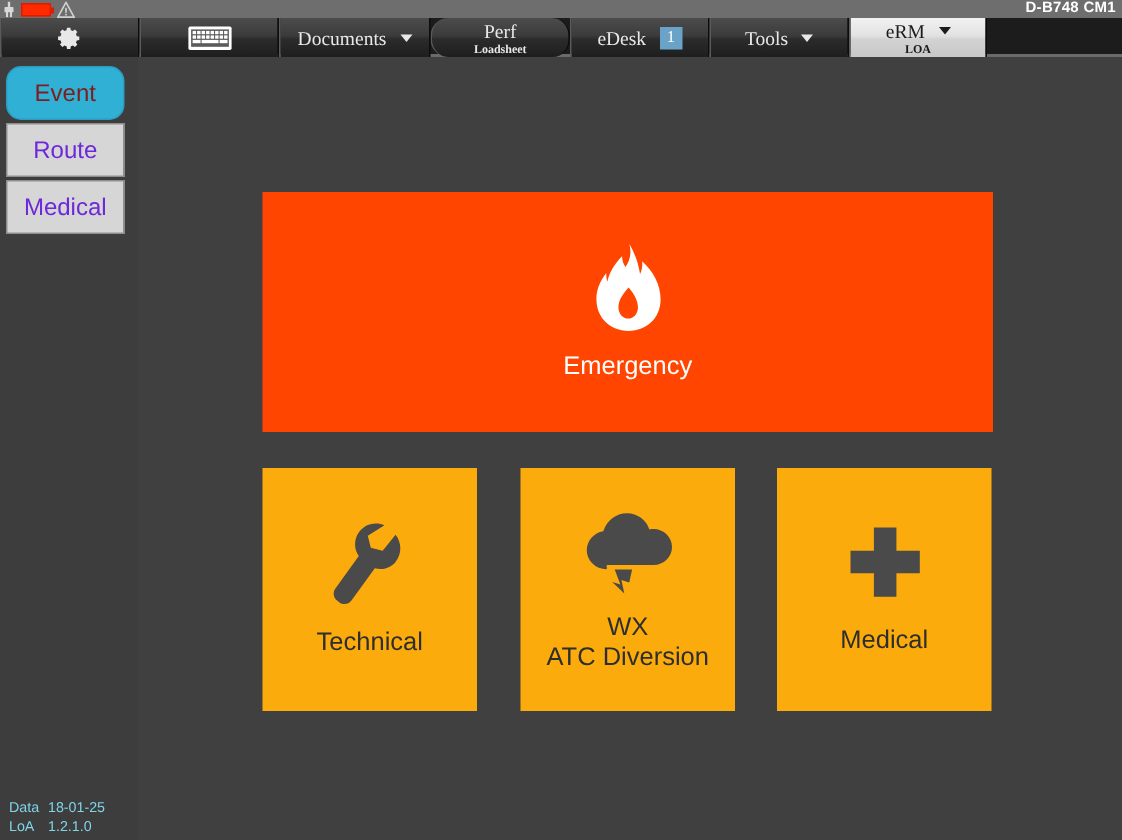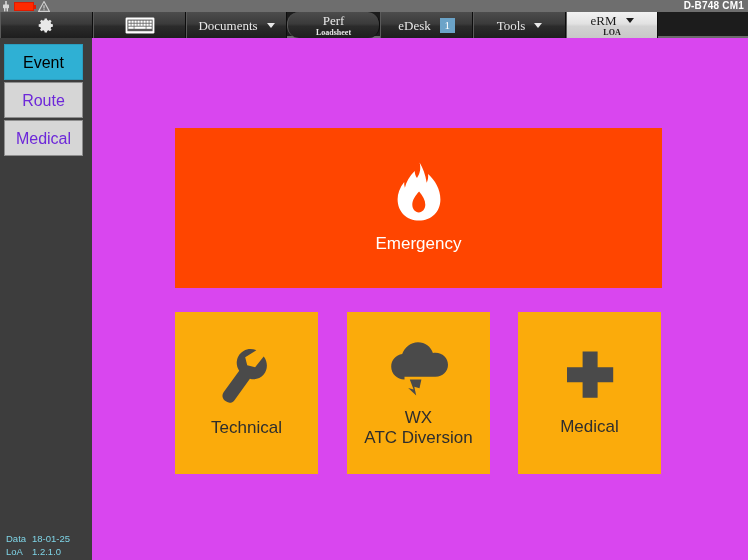--- a/index.html
+++ b/index.html
@@ -161,21 +161,22 @@
     font-size: 16px;
     color: #6d28d9;
     background: #d6d6d6;
     border: 1px solid #8e8e8e;
     box-sizing: border-box;
     cursor: pointer;
   }
   .sidebtn.active {
     background: #2fb0d4;
     border-color: #2a9ec0;
-    color: #000000;
+    color: #7f1d1d;
+    border-radius: 10px;
   }
   .sb0 { top: 6px; }
   .sb1 { top: 44px; }
   .sb2 { top: 82px; }
   .sb3 { top: 120px; }
 
   .version {
     position: absolute;
     left: 6px;
     bottom: 2px;
@@ -184,21 +185,21 @@
     line-height: 13px;
     white-space: nowrap;
   }
   .version .k { display: inline-block; width: 26px; }
 
   
   .content {
     position: absolute;
     left: 92px; top: 38px;
     right: 0; bottom: 0;
-    background: #d946ef;
+    background: #404040;
     padding-left: 32px;
   }
   .tile {
     position: absolute;
     display: flex;
     flex-direction: column;
     align-items: center;
     justify-content: center;
     cursor: pointer;
     user-select: none;

